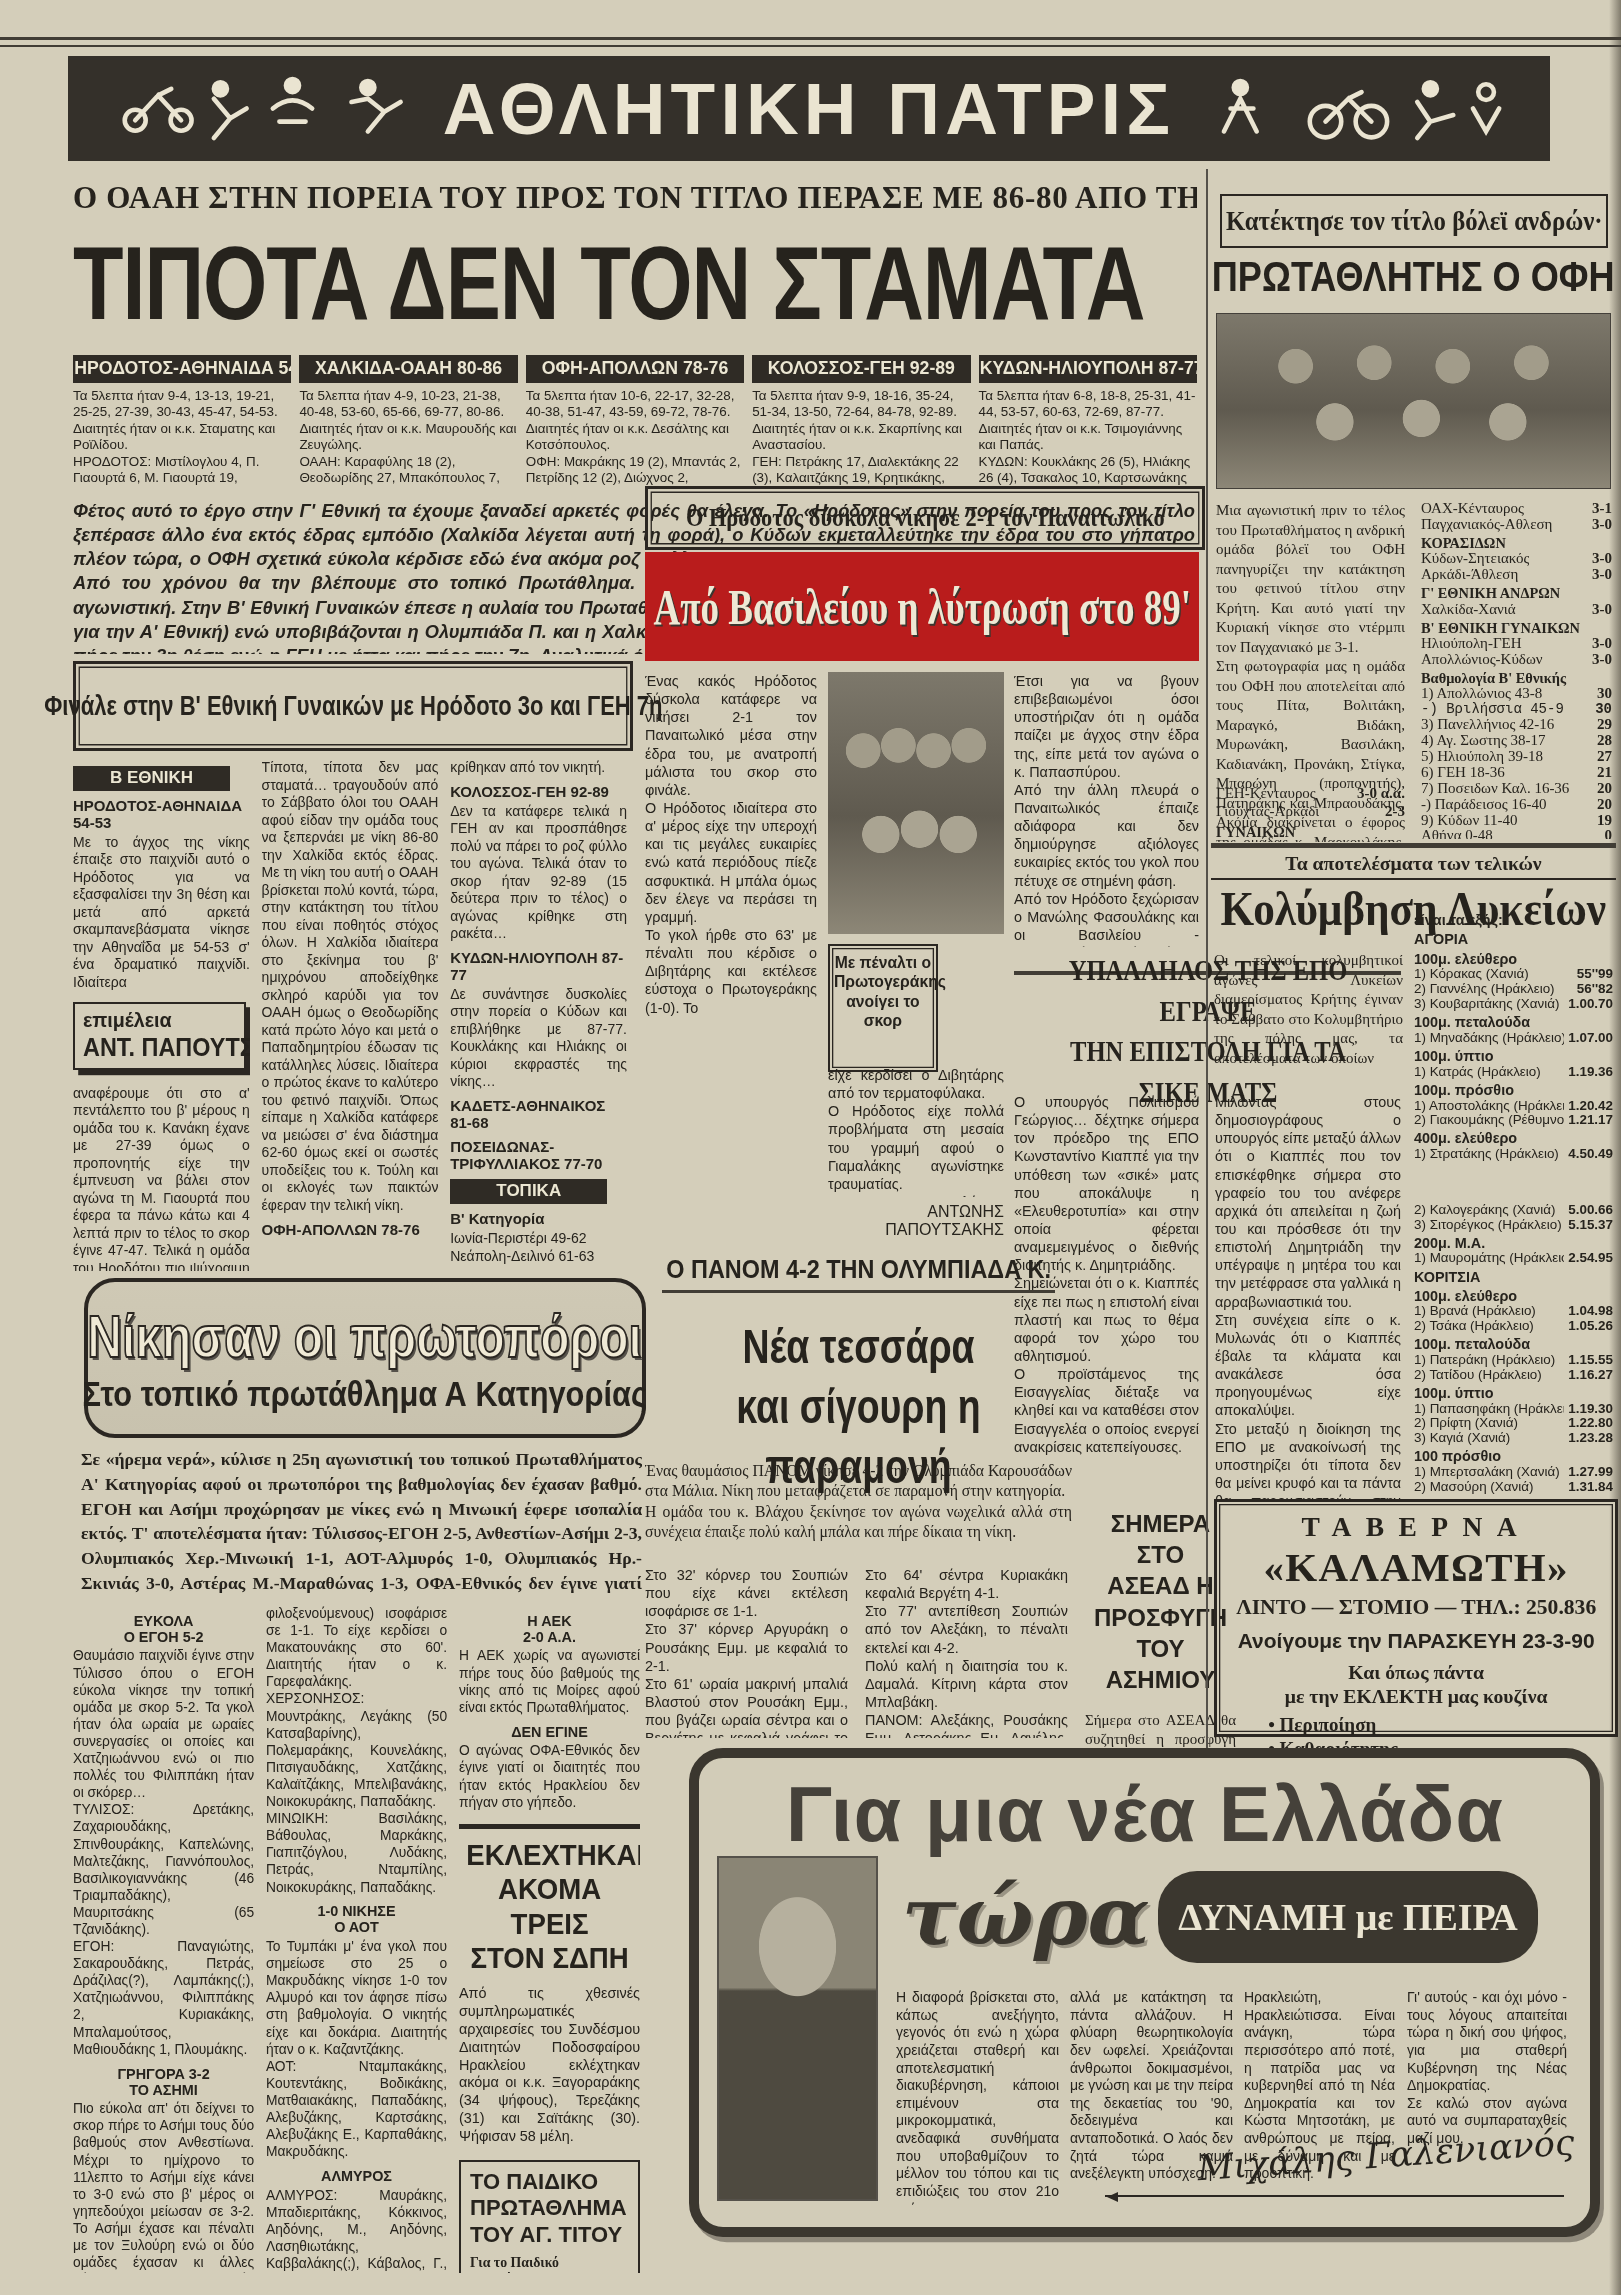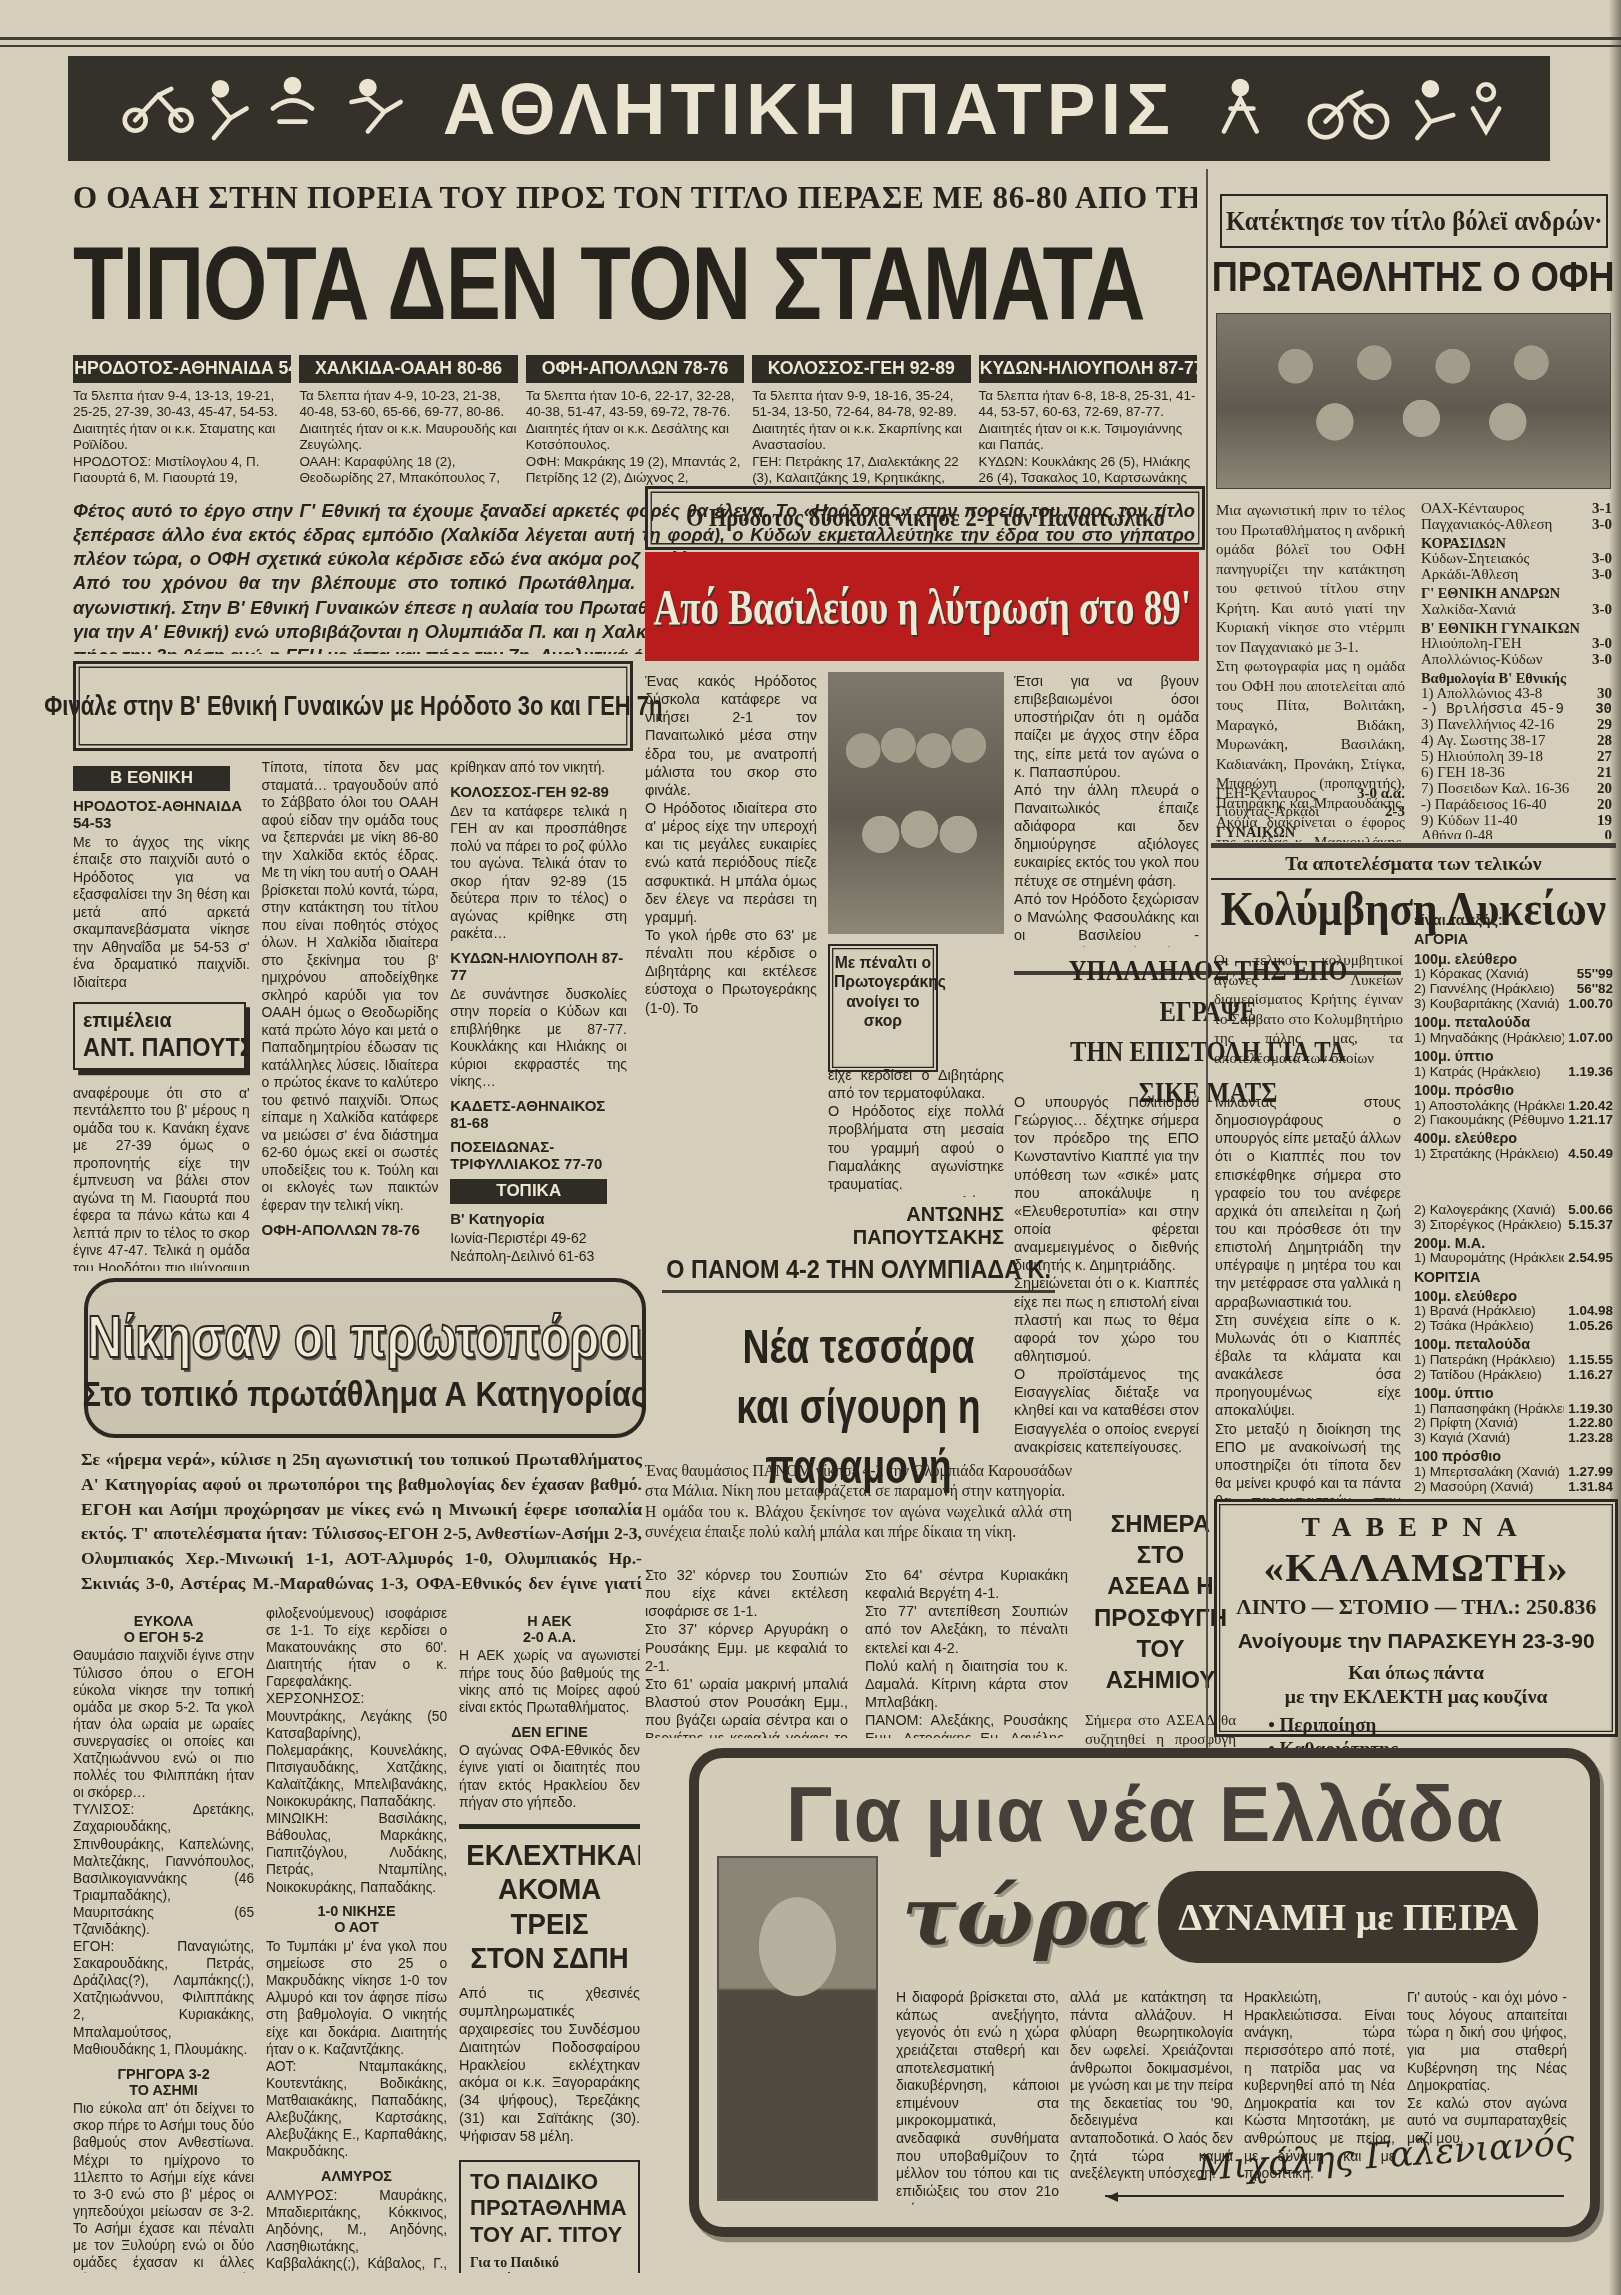--- a/index.html
+++ b/index.html
@@ -43,21 +43,21 @@
      radial-gradient(circle at 20% 30%,#a29c8a 0 17px,transparent 17.7px),
      radial-gradient(circle at 40% 28%,#a29c8a 0 17px,transparent 17.7px),
      radial-gradient(circle at 60% 30%,#a29c8a 0 17px,transparent 17.7px),
      radial-gradient(circle at 80% 28%,#a29c8a 0 17px,transparent 17.7px),
      radial-gradient(circle at 30% 62%,#aaa492 0 18.3px,transparent 19px),
      radial-gradient(circle at 52% 60%,#aaa492 0 18.3px,transparent 19px),
      radial-gradient(circle at 74% 62%,#aaa492 0 18.3px,transparent 19px),
      linear-gradient(180deg,#7d786b 0%,#5f5a4f 55%,#8d8777 100%);}
   .caption{border:2px solid #2b2722;box-shadow:inset 0 0 0 2px #d4ceba,inset 0 0 0 3.3px #2b2722;
            font-weight:bold;font-size:15.7px;text-align:center;padding:6.6px 3.9px;line-height:1.25;}
-  .byline{font-weight:bold;font-size:20px;text-align:right;}
+  .byline{font-weight:normal;font-size:16px;text-align:right;}
   
   .rw{display:flex;justify-content:space-between;font-size:13.8px;line-height:1.22;gap:3.9px;}
   .rw .h{font-weight:bold;font-size:14.4px;padding-top:3.3px;}
   .rw .n{white-space:nowrap;overflow:hidden;}
   .rw .v{font-weight:bold;white-space:nowrap;}
   .serifbody{font-family:"Liberation Serif",serif;font-size:15.7px;line-height:1.3;text-align:justify;white-space:pre-line;}
   
   .rbox{border:4.6px solid #2b2722;border-radius:31px;background:linear-gradient(180deg,#cfc9b5,#c8c2ae);}
   .outline-t{font-weight:bold;font-size:60px;color:#efe9d5;-webkit-text-stroke:2px #2b2722;text-shadow:2.6px 2.6px 0 #55514a;white-space:nowrap;transform:scaleX(.8);transform-origin:center;}
   .sub-t{font-weight:bold;font-size:35px;white-space:nowrap;transform:scaleX(.88);transform-origin:center;}

